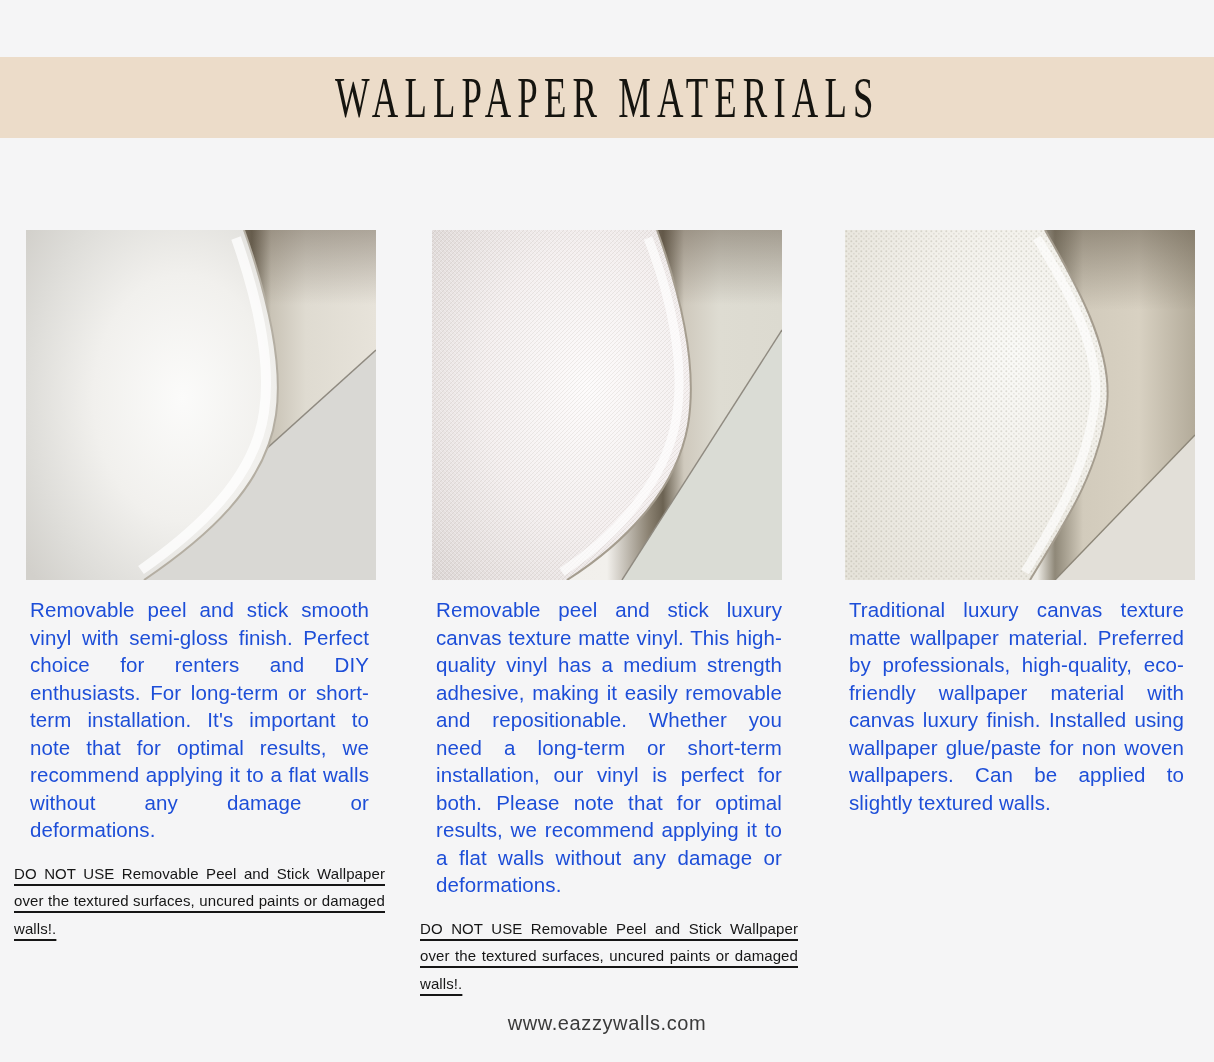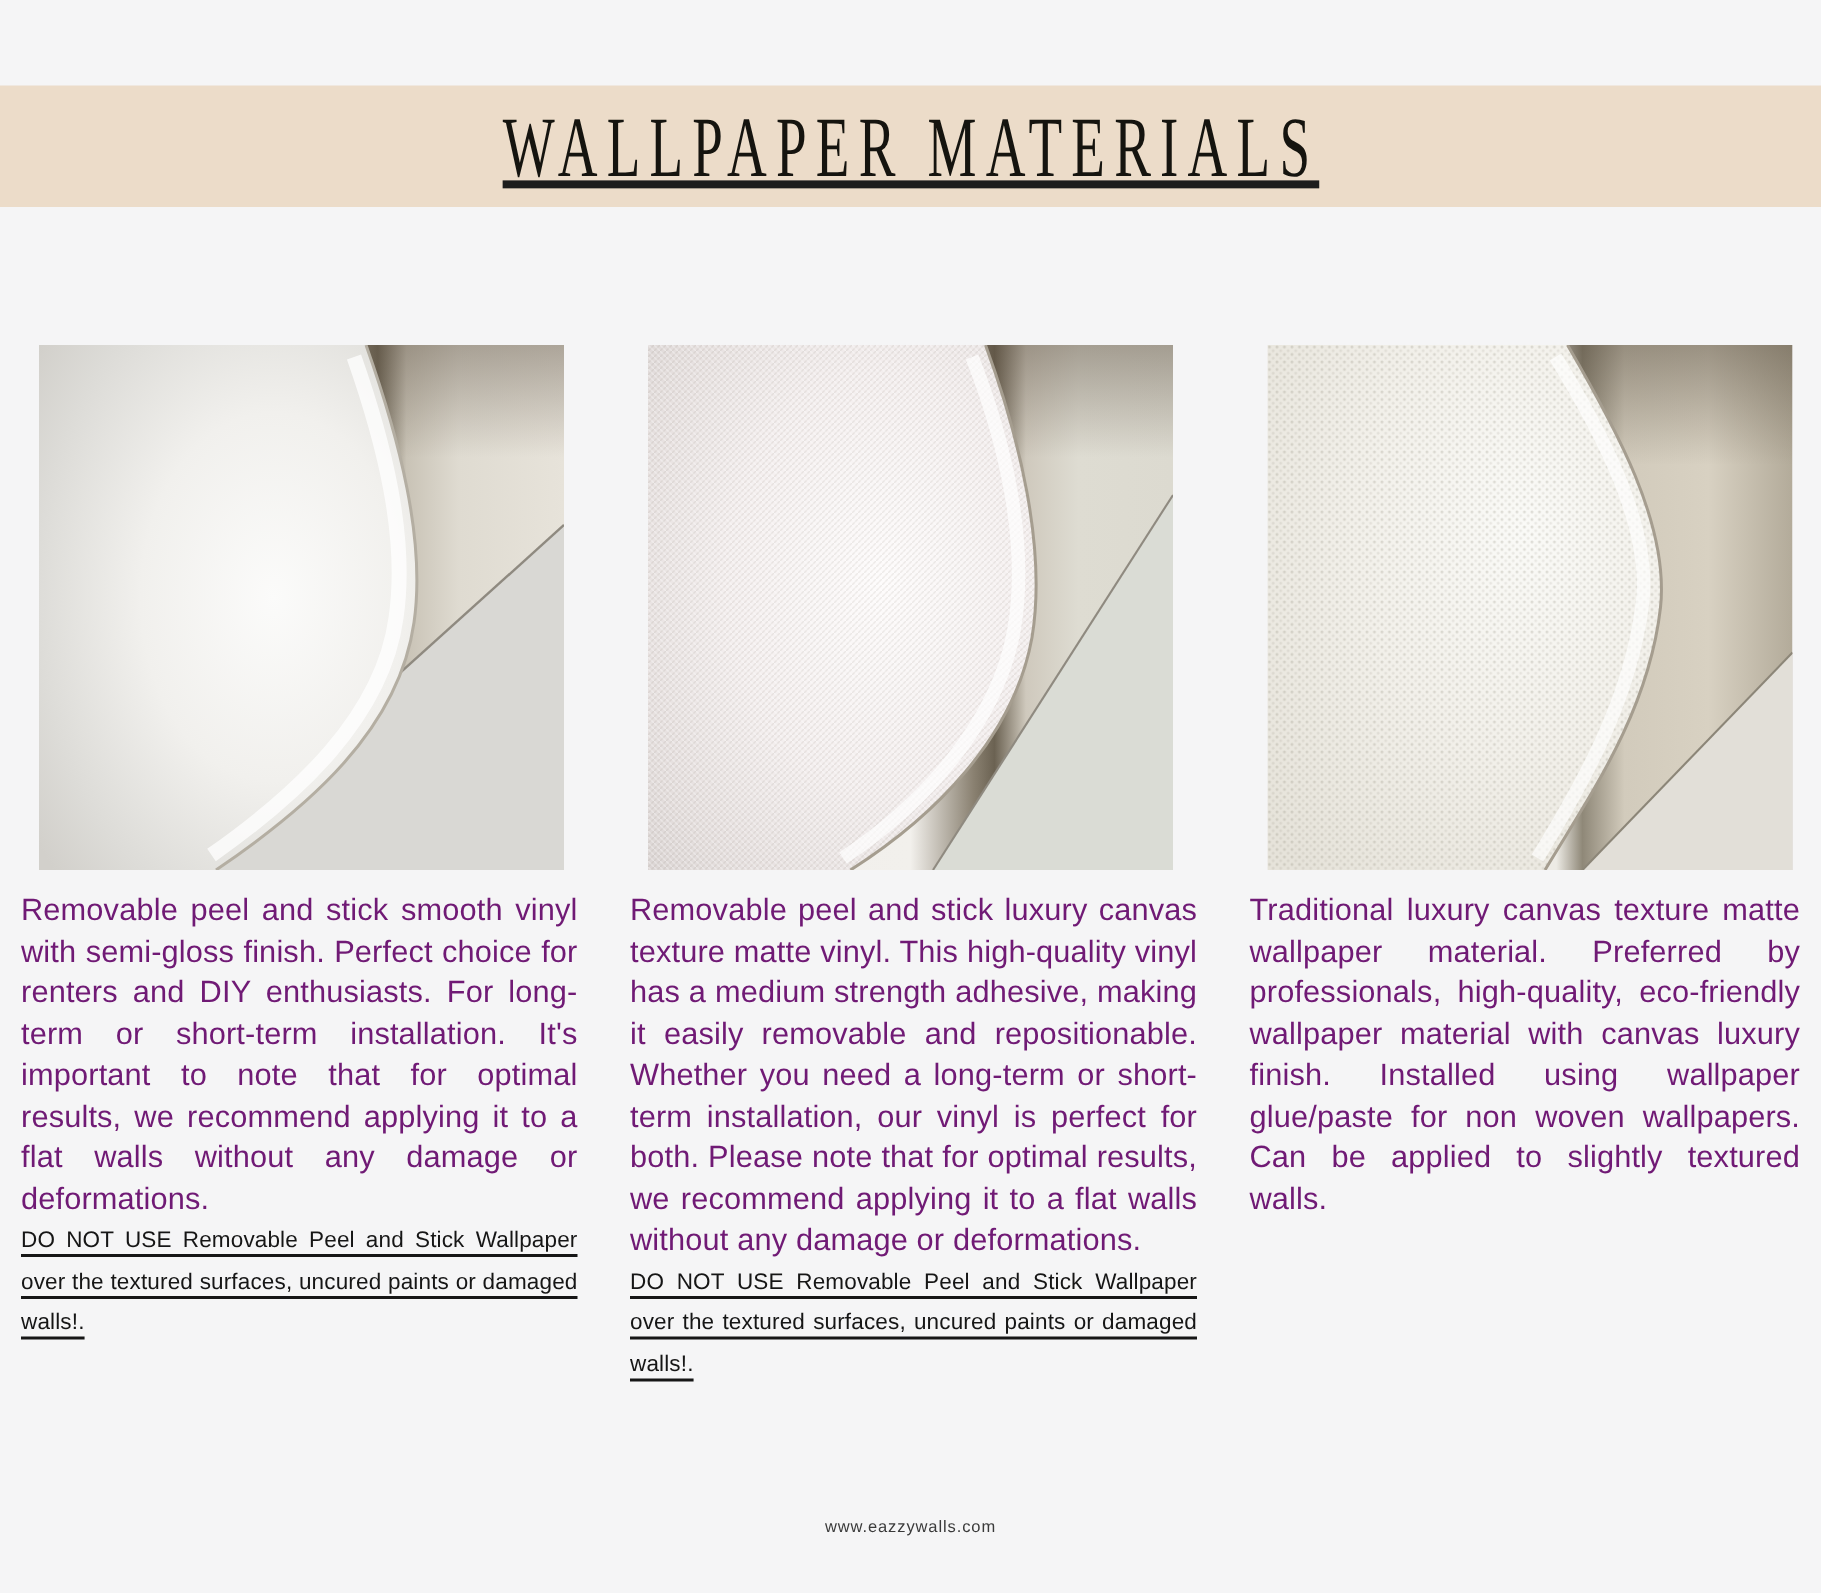--- a/index.html
+++ b/index.html
@@ -9,21 +9,21 @@
     font-family:"Liberation Sans", sans-serif;
     color:#1d1d1d;
     overflow:hidden;
   }
   .page{position:absolute;inset:0;background:#f5f5f6;}
 
   
   .band{
     position:absolute;top:57px;left:0;width:100%;height:81px;
     background:#ecdcc9;
-    display:flex;align-items:center;justify-content:center;text-decoration:underline;
+    display:flex;align-items:center;justify-content:center;
   }
   .band-title{
     font-family:"Liberation Serif", serif;
     font-size:54px;font-weight:500;color:#15140f;
     letter-spacing:9px;white-space:nowrap;
     transform:scale(0.68,1.06);transform-origin:center;
   }
 
   
   .main{
@@ -35,35 +35,35 @@
   .figure{position:relative;height:350px;margin:0 0 13px 0;}
   .art{position:absolute;top:0;left:12px;width:350px;height:350px;display:block;}
   .material-label{
     position:absolute;background:#ffffff;color:#1c1c1c;
     font-size:22px;line-height:1;padding:8px 15px 10px 15px;white-space:nowrap;
   }
   .col1 .material-label{left:0;bottom:-8px;}
   .col2 .material-label,.col3 .material-label{left:13px;bottom:0;}
 
   .desc{
-    margin:0;font-size:20.5px;line-height:27.5px;
-    text-align:justify;letter-spacing:0.1px;color:#701a75;
+    margin:16px;font-size:20.5px;line-height:27.5px;
+    text-align:justify;letter-spacing:0.1px;color:#1d4ed8;
   }
   .warning{
     margin:0;font-size:15px;line-height:27.5px;
     text-align:justify;letter-spacing:0.1px;color:#161616;
     text-decoration:underline;
     text-decoration-thickness:1.5px;
     text-underline-offset:5px;
   }
 
   
   .footer{
     position:absolute;top:1012px;left:0;width:100%;
-    text-align:center;font-size:11px;color:#3a3a3a;letter-spacing:0.6px;
+    text-align:center;font-size:20px;color:#3a3a3a;letter-spacing:0.6px;
   }
 </style>
 </head>
 <body>
 
 <div class="page">
 
   <header class="band">
     <div class="band-title">WALLPAPER MATERIALS</div>
   </header>

